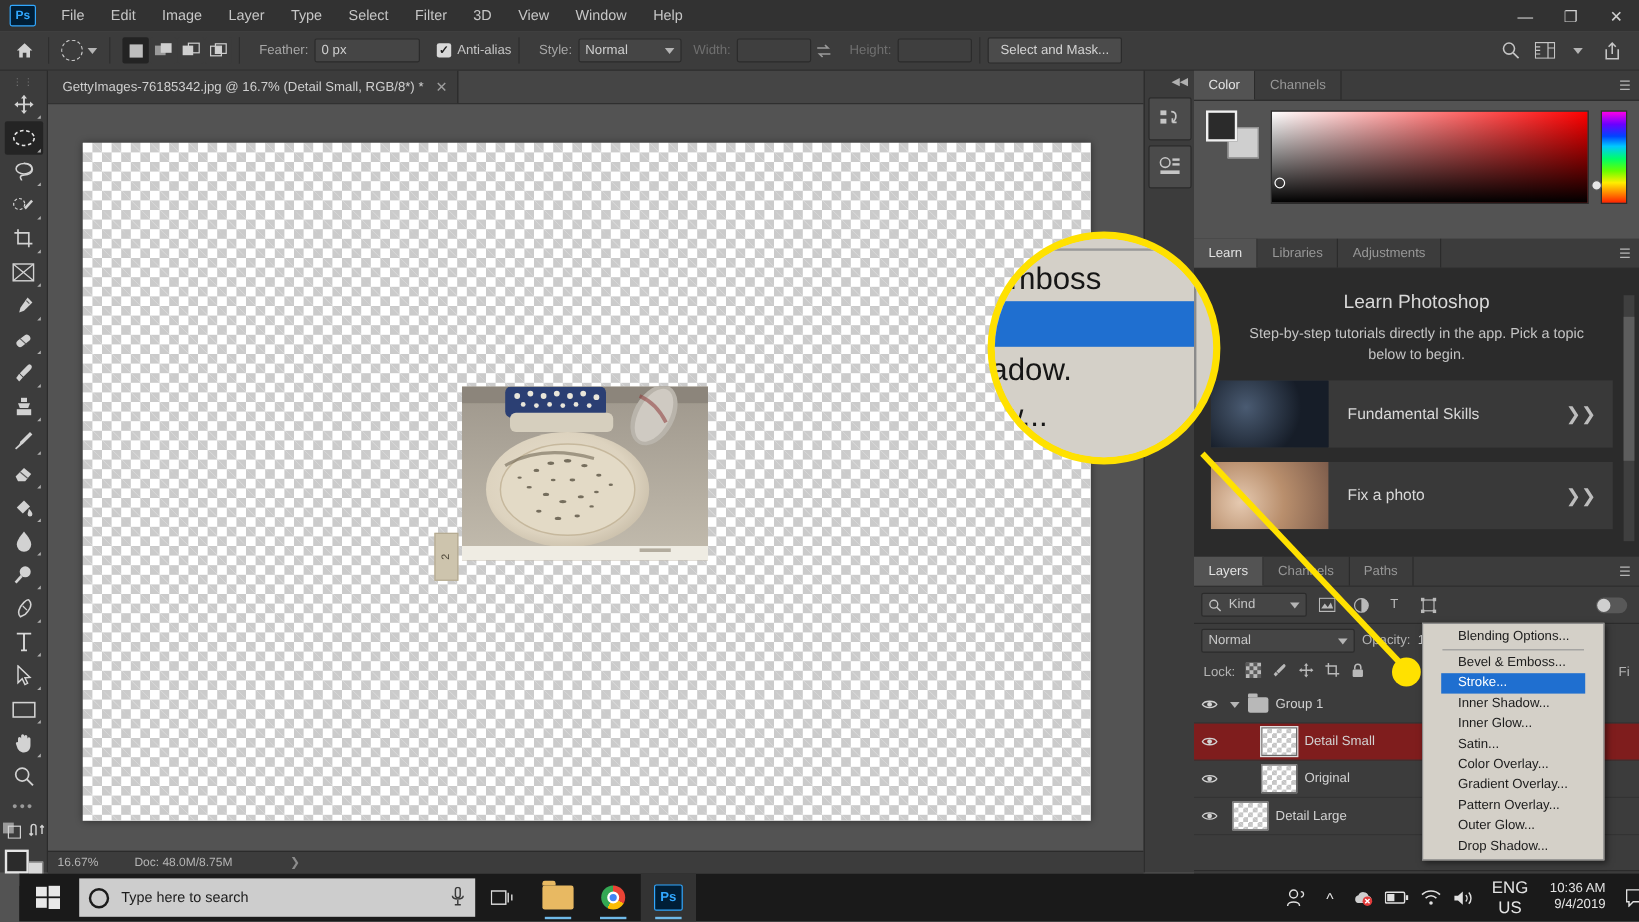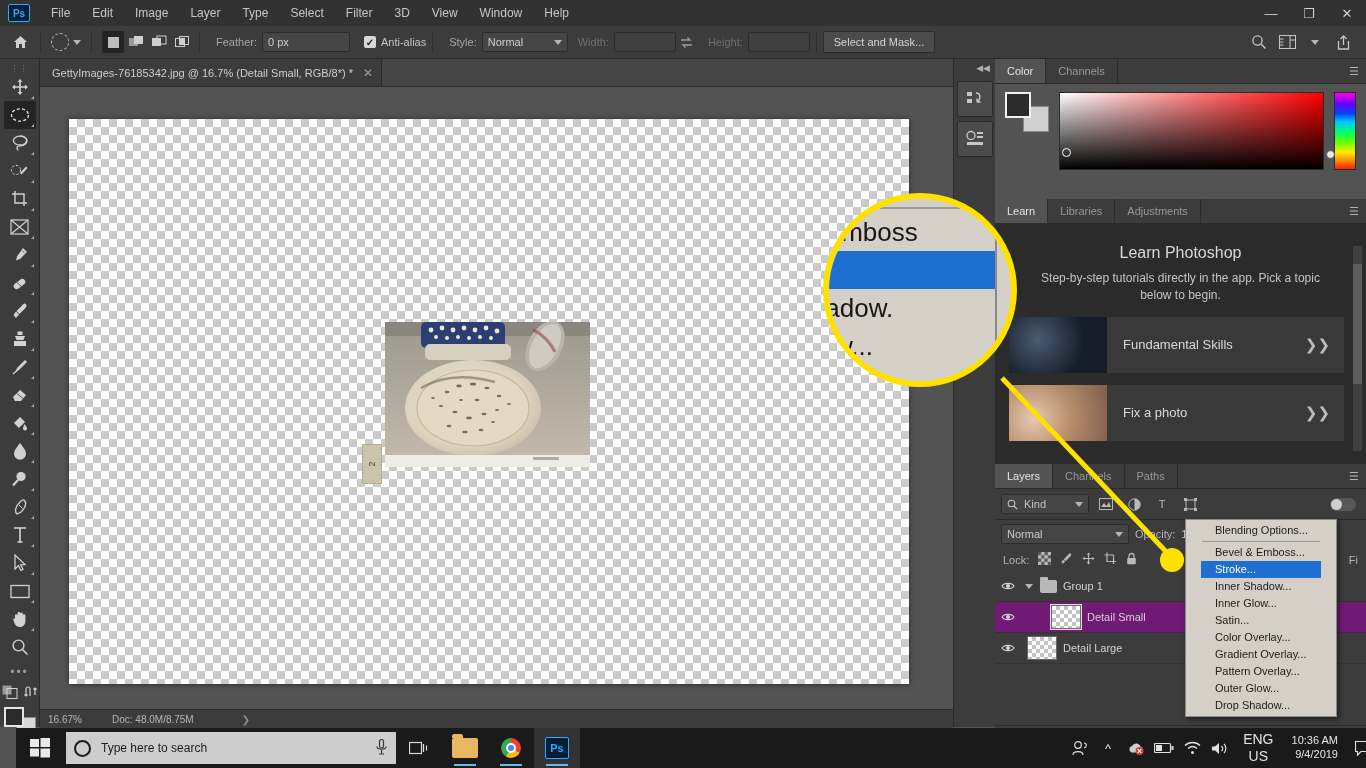--- a/index.html
+++ b/index.html
@@ -239,21 +239,21 @@
   .lp-blendsel {
     width:128px;height:20px;background:#454545;border:1px solid #2b2b2b;border-radius:2px;
     display:flex;align-items:center;padding:0 5px;font-size:11px;color:#c9c9c9;
   }
   .lp-blendsel .caret { margin-left:auto; }
   .lp-lock { display:flex; align-items:center; gap:9px; padding:4px 8px; font-size:11px; color:#b4b4b4; }
   .layer-row {
     display:flex; align-items:center; height:31px; border-bottom:1px solid #333;
     padding-left:4px; gap:6px; font-size:11px; color:#d2d2d2;
   }
-  .layer-row.sel { background:#701a75; }
+  .layer-row.sel { background:#7f1d1d; }
   .eye { width:18px; display:flex;align-items:center;justify-content:center; color:#d2d2d2;}
   .lyr-thumb {
     width:30px;height:24px;flex:none;
     background-color:#fff;
     background-image:
       linear-gradient(45deg,#c4c4c4 25%,transparent 25%,transparent 75%,#c4c4c4 75%),
       linear-gradient(45deg,#c4c4c4 25%,transparent 25%,transparent 75%,#c4c4c4 75%);
     background-size:8px 8px; background-position:0 0,4px 4px;
     border:1px solid #6a6a6a;
   }
@@ -859,20 +859,31 @@
           <svg width="14" height="10" viewBox="0 0 14 10">
               <path d="M1 5 C3 1.5 11 1.5 13 5 C11 8.5 3 8.5 1 5 Z" fill="none" stroke="#d2d2d2" stroke-width="1.1"></path>
               <circle cx="7" cy="5" r="2" fill="#d2d2d2"></circle>
             </svg>
         </div>
         <div class="lyr-indent"></div>
         <div class="lyr-thumb" style="outline:1px solid #e0e0e0"></div>
         <span>Detail Small</span>
       </div>
 
+      <div class="layer-row">
+        <div class="eye">
+          <svg width="14" height="10" viewBox="0 0 14 10">
+              <path d="M1 5 C3 1.5 11 1.5 13 5 C11 8.5 3 8.5 1 5 Z" fill="none" stroke="#d2d2d2" stroke-width="1.1"></path>
+              <circle cx="7" cy="5" r="2" fill="#d2d2d2"></circle>
+            </svg>
+        </div>
+        <div class="lyr-indent"></div>
+        <div class="lyr-thumb"></div>
+        <span>Original</span>
+      </div>
 
       <div class="layer-row">
         <div class="eye">
           <svg width="14" height="10" viewBox="0 0 14 10">
               <path d="M1 5 C3 1.5 11 1.5 13 5 C11 8.5 3 8.5 1 5 Z" fill="none" stroke="#d2d2d2" stroke-width="1.1"></path>
               <circle cx="7" cy="5" r="2" fill="#d2d2d2"></circle>
             </svg>
         </div>
         <div class="lyr-thumb" style="margin-left:4px"></div>
         <span>Detail Large</span>

